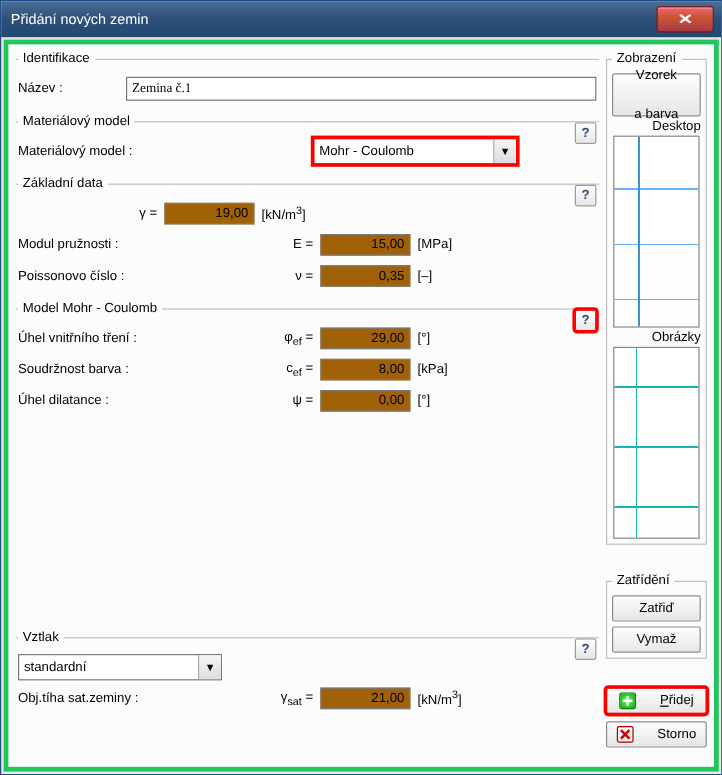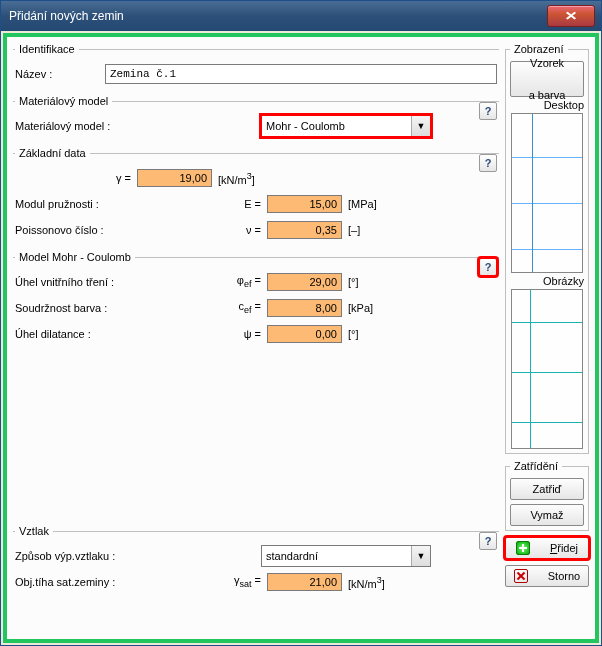--- a/index.html
+++ b/index.html
@@ -11,27 +11,27 @@
   .body{flex:1;background:#fcfcfc;border:4px solid #22c55e;margin:2px;display:flex;box-sizing:border-box}
   .main{flex:1;padding:6px 6px 6px 6px;position:relative}
   .side{width:84px;padding:6px 6px 6px 0}
   fieldset.grp{border:1px solid #c0c0c0;border-left:none;border-right:none;border-bottom:none;margin:0 0 6px 0;padding:6px 2px 2px 2px;position:relative}
   fieldset.grp>legend{font-size:11px;color:#000;padding:0 4px}
   .help{position:absolute;right:2px;top:-5px;width:16px;height:16px;border:1px solid #9a9a9a;background:linear-gradient(#fff,#e6e6e6);border-radius:2px;display:flex;align-items:center;justify-content:center;font-weight:bold;color:#2a4a7a;font-size:11px;cursor:pointer}
   .hl-red{outline:3px solid #ff0000;outline-offset:-1px}
   .row{display:flex;align-items:center;height:26px}
   .row .lbl{width:130px}
   .row .sym{width:116px;text-align:right;padding-right:6px}
-  .num{width:75px;height:18px;border:1px solid #7a7a7a;background:#fdba74;text-align:right;padding:4px 4px;box-sizing:border-box;font-family:inherit;font-size:11px}
+  .num{width:75px;height:18px;border:1px solid #7a7a7a;background:#a16207;text-align:right;padding:4px 4px;box-sizing:border-box;font-family:inherit;font-size:11px}
   .unit{padding-left:6px;white-space:nowrap}
-  .name-input{flex:1;height:20px;border:1px solid #7a7a7a;background:#fff;padding:0 4px;box-sizing:border-box;font-family:Liberation Mono, monospace;font-size:11px}
+  .name-input{flex:1;height:20px;border:1px solid #7a7a7a;background:#fff;padding:0 4px;box-sizing:border-box;font-family:Liberation Serif, serif;font-size:11px}
   .dropdown{width:170px;height:22px;border:1px solid #7a7a7a;background:#fff;display:flex;align-items:center;box-sizing:border-box;cursor:pointer}
   .dropdown .val{flex:1;padding:0 4px}
   .dropdown .arrow{width:18px;height:100%;background:linear-gradient(#f5f5f5,#ddd);border-left:1px solid #aaa;display:flex;align-items:center;justify-content:center;font-size:9px}
-  fieldset.sidegrp{border:1px solid #c0c0c0;margin:0 0 6px 0;padding:6px 4px 4px 4px}
+  fieldset.sidegrp{border:1px solid #c0c0c0;margin:0 0 24px 0;padding:6px 4px 4px 4px}
   fieldset.sidegrp>legend{padding:0 4px}
   .btn{display:flex;align-items:center;justify-content:center;gap:20px;height:22px;border:1px solid #8a8a8a;background:linear-gradient(#fdfdfd,#e6e6e6);border-radius:2px;cursor:pointer;font-size:11px;box-sizing:border-box}
   .btn.double{height:36px;flex-direction:column;line-height:1.1}
   .preview-label{text-align:right;margin:2px 0 2px 0}
   .preview{width:72px;height:160px;border:1px solid #7a7a7a;background:#fff;box-sizing:border-box;margin:0 auto;position:relative;overflow:hidden}
   .sup{font-size:9px;vertical-align:super}
   .sub{font-size:9px;vertical-align:sub}
   .icon-add{width:12px;height:12px;border:1px solid #0a7a0a;background:radial-gradient(#7f7,#0a0);border-radius:2px;position:relative}
   .icon-add::before,.icon-add::after{content:"";position:absolute;background:#fff}
   .icon-add::before{left:5px;top:2px;width:2px;height:8px}
@@ -129,21 +129,20 @@
           <span class="unit">[°]</span>
         </div>
       </fieldset>
 
       <div class="spacer-vztlak"></div>
 
       <fieldset class="grp">
         <legend>Vztlak</legend>
         <span class="help">?</span>
         <div class="row">
-          <span class="lbl" style="width:246px">Způsob výp.vztlaku :</span>
           <div class="dropdown">
             <span class="val">standardní</span>
             <span class="arrow">▼</span>
           </div>
         </div>
         <div class="row">
           <span class="lbl">Obj.tíha sat.zeminy :</span>
           <span class="sym">γ<span class="sub">sat</span> =</span>
           <input class="num" value="21,00" style="">
           <span class="unit">[kN/m<span class="sup">3</span>]</span>

